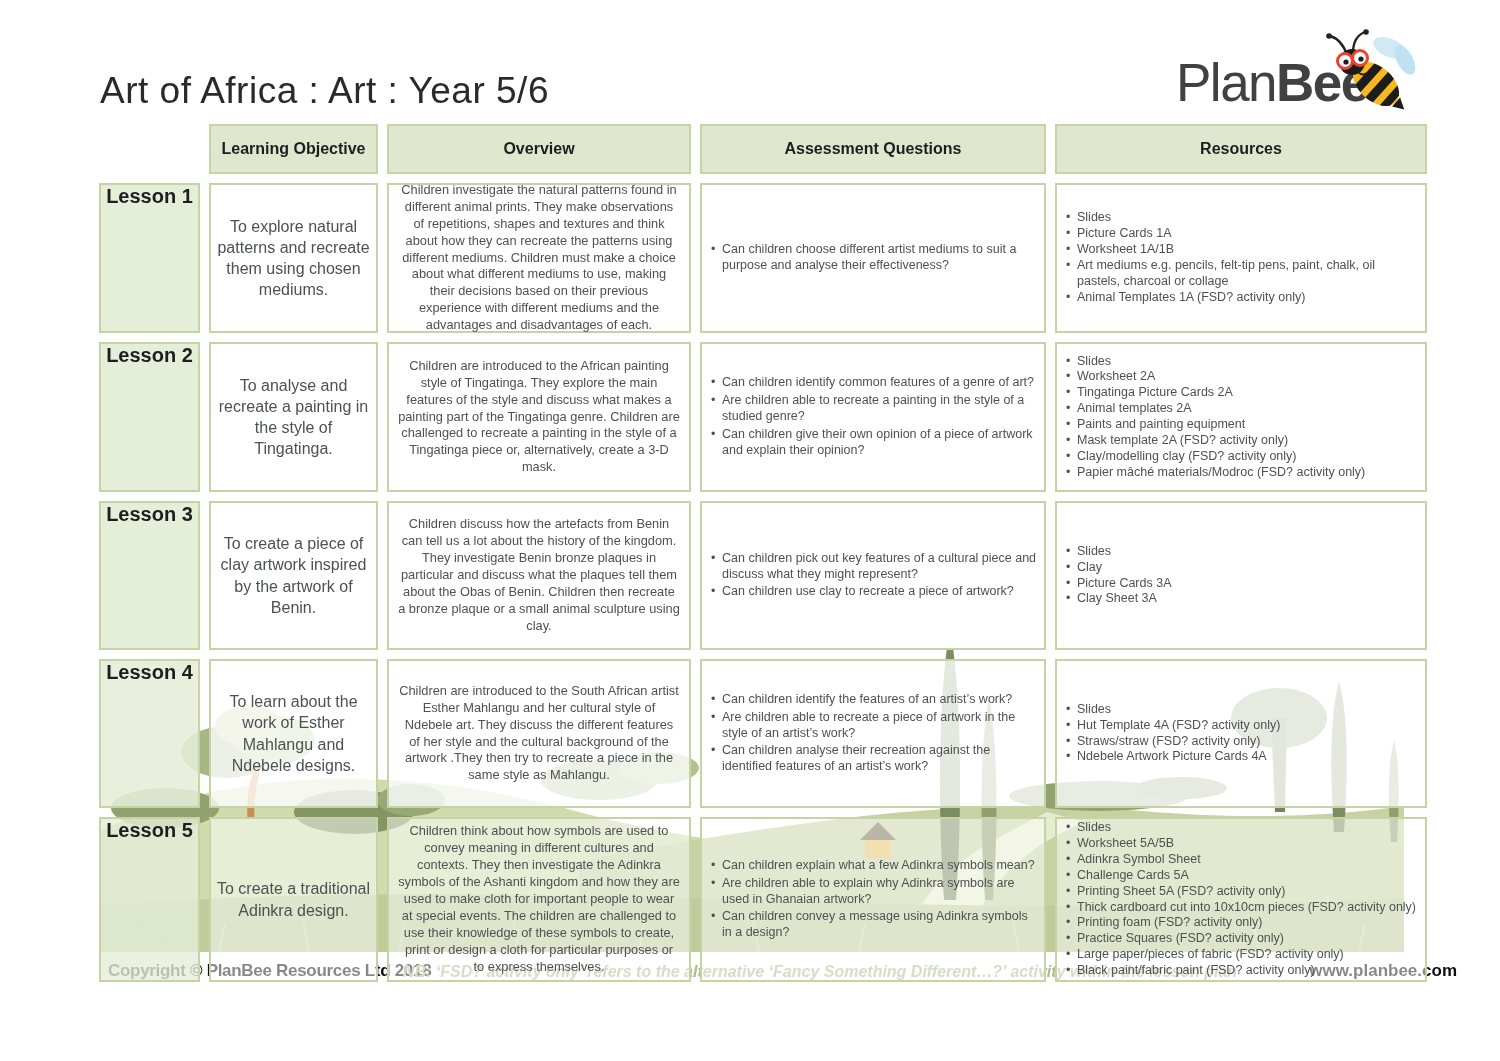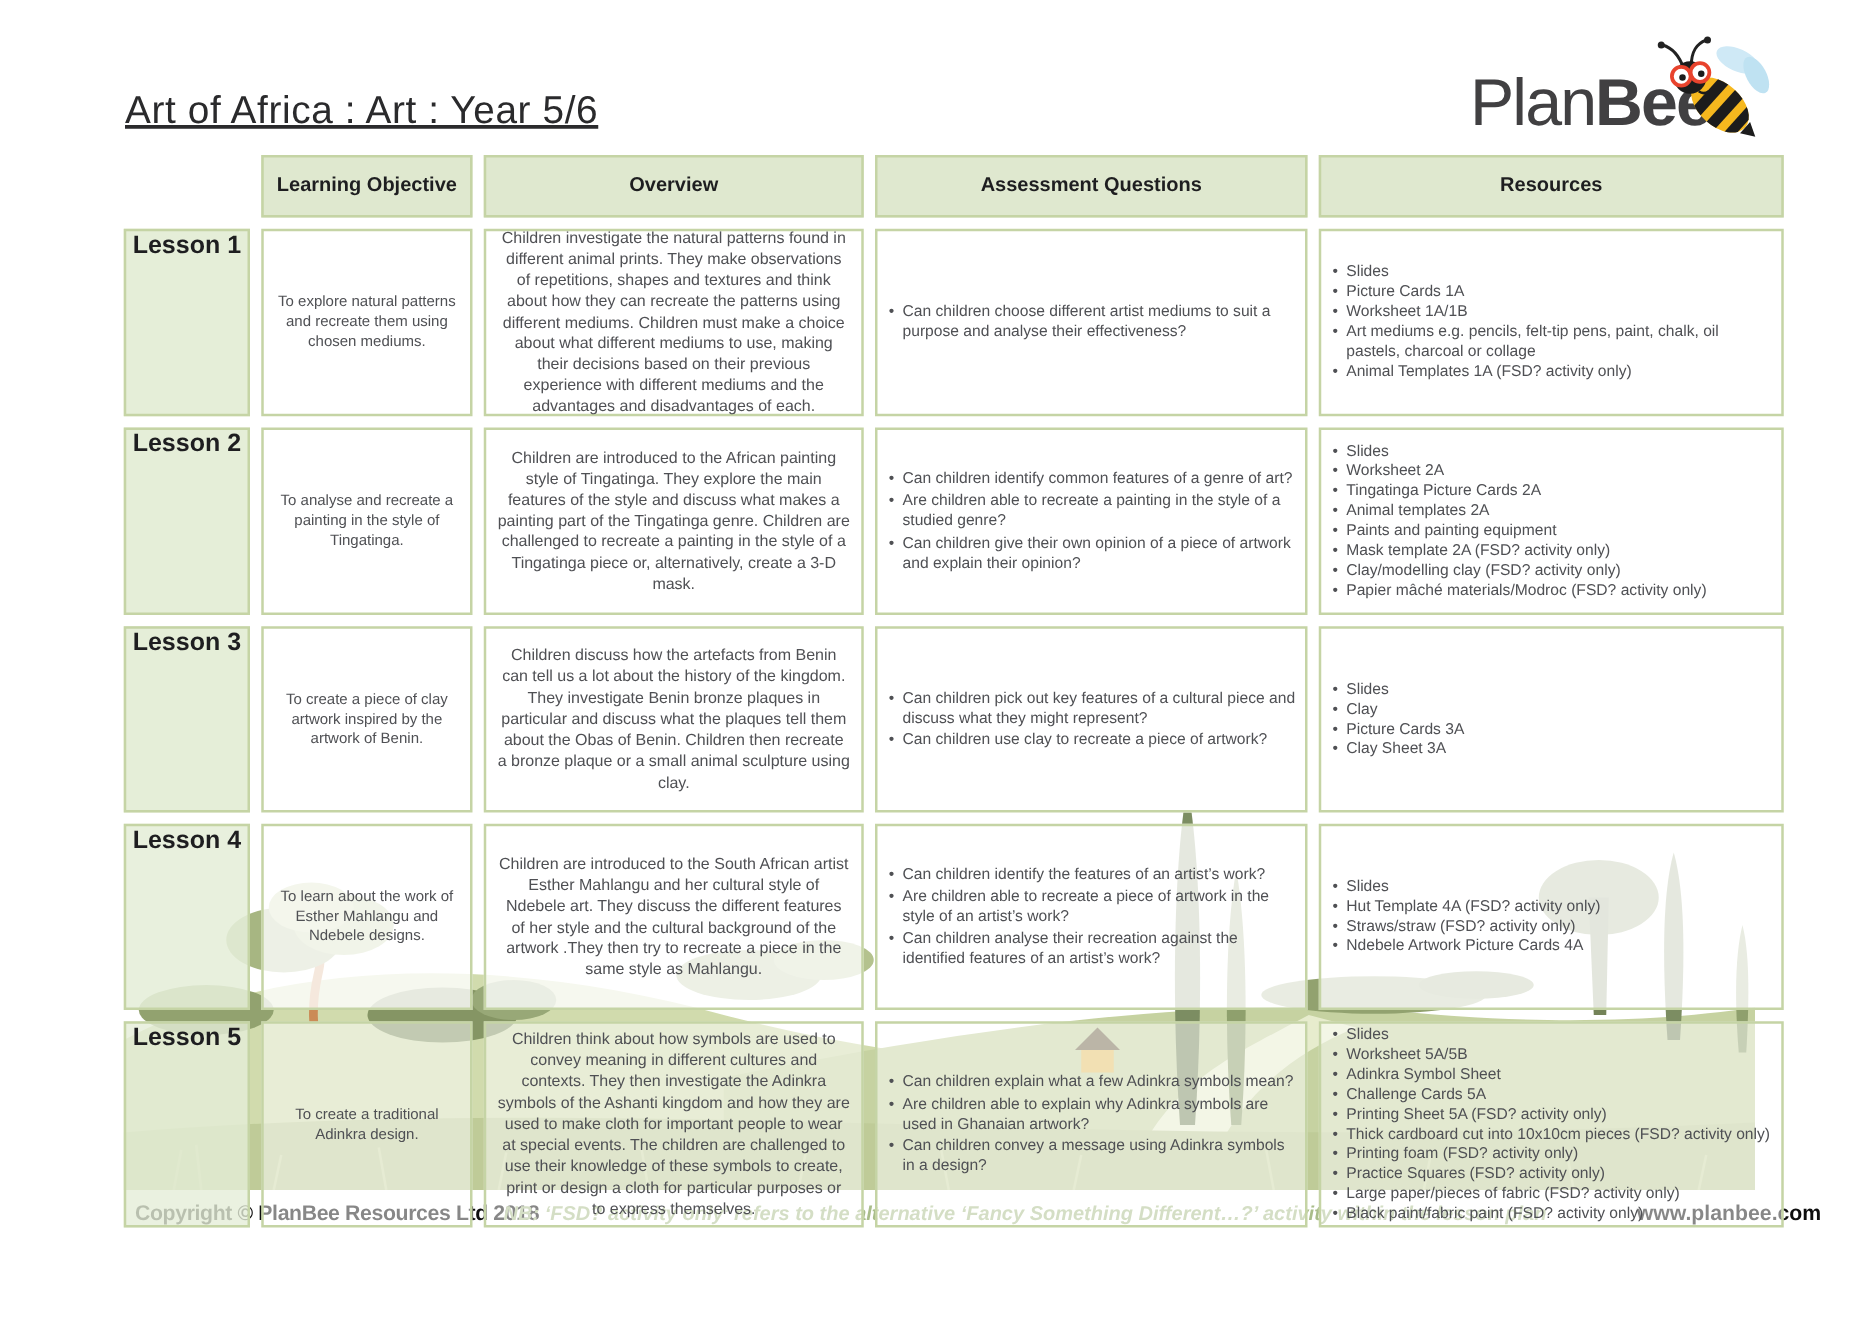--- a/index.html
+++ b/index.html
@@ -4,21 +4,21 @@
 <style>
   * { margin:0; padding:0; box-sizing:border-box; }
   html,body { width:1500px; height:1061px; }
   body {
     position:relative; background:#ffffff; overflow:hidden;
     font-family:"Liberation Sans", sans-serif; color:#4f5054;
   }
 
   .page-title {
     position:absolute; left:100px; top:70px;
-    font-size:31px; font-weight:400; color:#2a2a2c; letter-spacing:0.5px;text-decoration:underline;
+    font-size:37px; font-weight:400; color:#2a2a2c; letter-spacing:0.5px;
   }
 
   .logo-text {
     position:absolute; left:1176px; top:52px;
     font-size:53px; color:#414042; letter-spacing:-1.5px;
   }
   .logo-text .bee-bold { font-weight:bold; }
   .bee-svg { position:absolute; left:1316px; top:28px; width:104px; height:92px; }
 
   .landscape {
@@ -39,21 +39,21 @@
     background:#dfe8cf; display:flex; align-items:center; justify-content:center;
     font-weight:bold; font-size:16px; color:#1e1e20;
   }
   .lesson-cell {
     background:#e5eed8; display:flex; align-items:flex-start; justify-content:center;
     font-weight:bold; font-size:20px; color:#1e1e20;
   }
   .objective-cell, .overview-cell {
     display:flex; align-items:center; justify-content:flex-end; text-align:center;
   }
-  .objective-cell p { font-size:12px; line-height:1.32; padding:0 6px; }
+  .objective-cell p { font-size:16px; line-height:1.32; padding:0 6px; }
   .overview-cell p  { font-size:12.8px; line-height:1.32; padding:0 9px; }
   .questions-cell, .resources-cell { display:flex; align-items:center; }
   .cell ul { list-style:none; width:100%; padding:5px 6px 5px 8px; }
   .cell li {
     font-size:12.5px; line-height:1.27; padding-left:12px; position:relative;
   }
   .cell li::before { content:"\2022"; position:absolute; left:1px; }
   .questions-cell li { margin:2px 0; }
 
   .row-4 .cell { background:rgba(255,255,255,0.80); }

